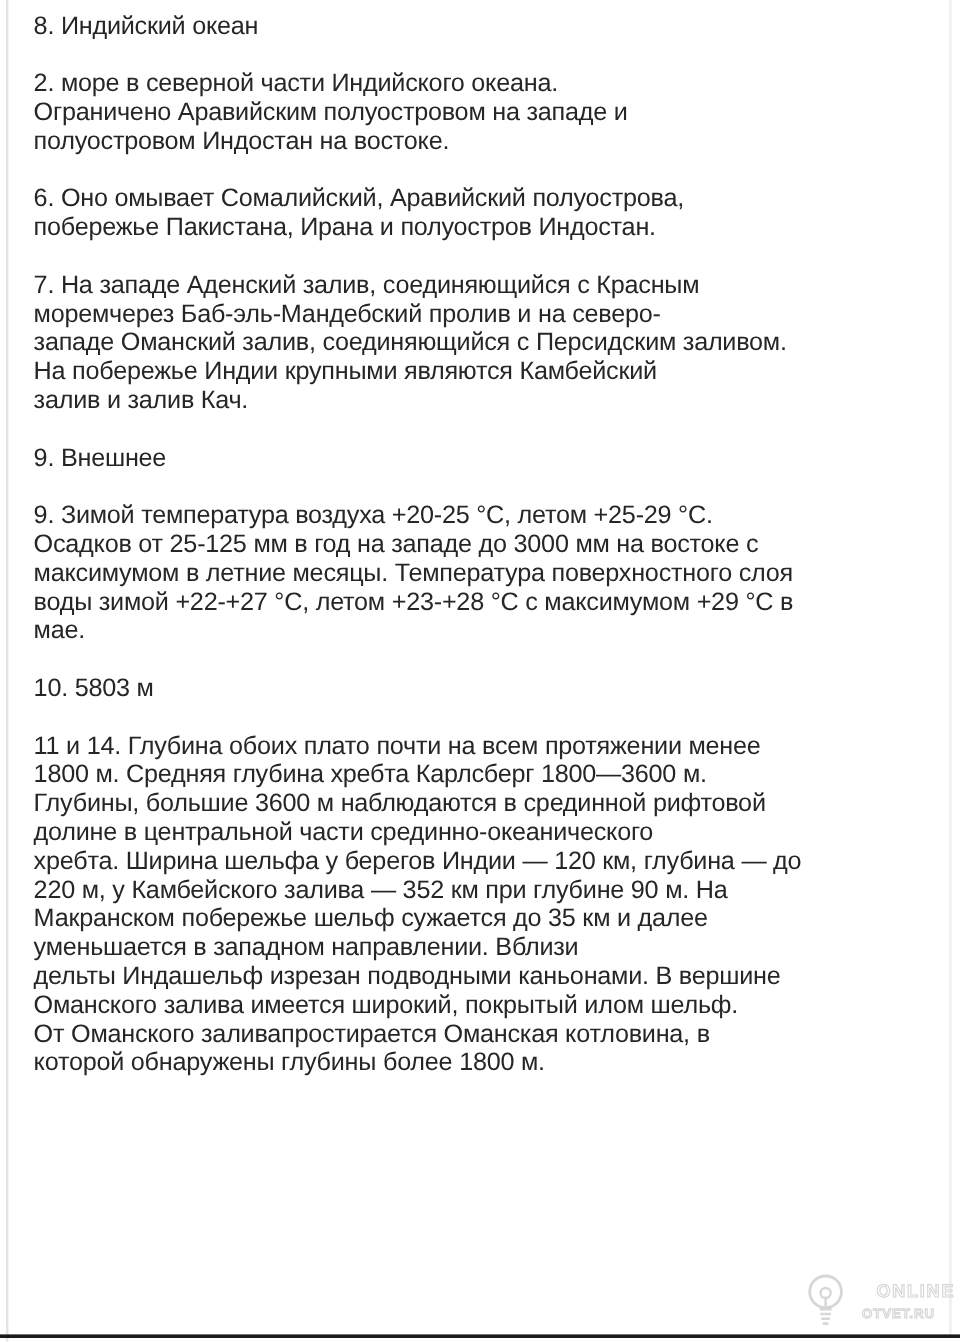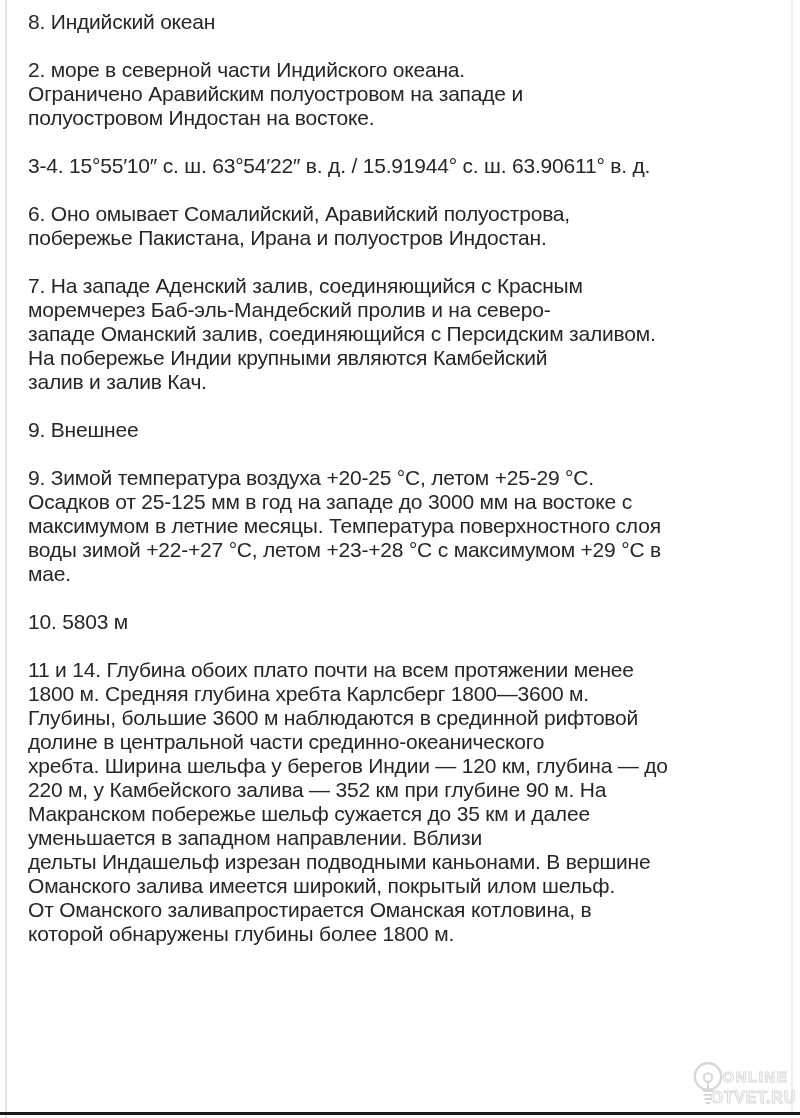--- a/index.html
+++ b/index.html
@@ -78,27 +78,28 @@
     margin-left: -6px;
     margin-top: 8px;
     font-weight: 700;
     text-transform: uppercase;
   }
   .wm-line1 {
     font-size: 15px;
     letter-spacing: 1.5px;
   }
   .wm-line2 {
-    font-size: 16px;
+    font-size: 11px;
     letter-spacing: 0.8px;
     margin-top: 4px;
     margin-left: -12px;
   }
   .wm-text span {
     color: #e0e0e0;
+    padding-left: 28px;
   }
   @supports (-webkit-text-stroke: 1px #000) {
     .wm-text span {
       color: transparent;
       -webkit-text-stroke: 1px var(--watermark, #d7d7d7);
     }
   }
 </style>
 </head>
 <body>
@@ -106,21 +107,20 @@
 <div class="page">
 
   <div class="border-left"></div>
   <div class="border-right"></div>
 
   <main class="content">
     <p class="para">8. Индийский океан</p>
     <p class="para">2. море в северной части Индийского океана.
 Ограничено Аравийским полуостровом на западе и
 полуостровом Индостан на востоке.</p>
-    <p class="para">3-4. 15°55′10″ с. ш. 63°54′22″ в. д. / 15.91944° с. ш. 63.90611° в. д.</p>
     <p class="para">6. Оно омывает Сомалийский, Аравийский полуострова,
 побережье Пакистана, Ирана и полуостров Индостан.</p>
     <p class="para">7. На западе Аденский залив, соединяющийся с Красным
 моремчерез Баб-эль-Мандебский пролив и на северо-
 западе Оманский залив, соединяющийся с Персидским заливом.
 На побережье Индии крупными являются Камбейский
 залив и залив Кач.</p>
     <p class="para">9. Внешнее</p>
     <p class="para">9. Зимой температура воздуха +20-25 °С, летом +25-29 °С.
 Осадков от 25-125 мм в год на западе до 3000 мм на востоке с

